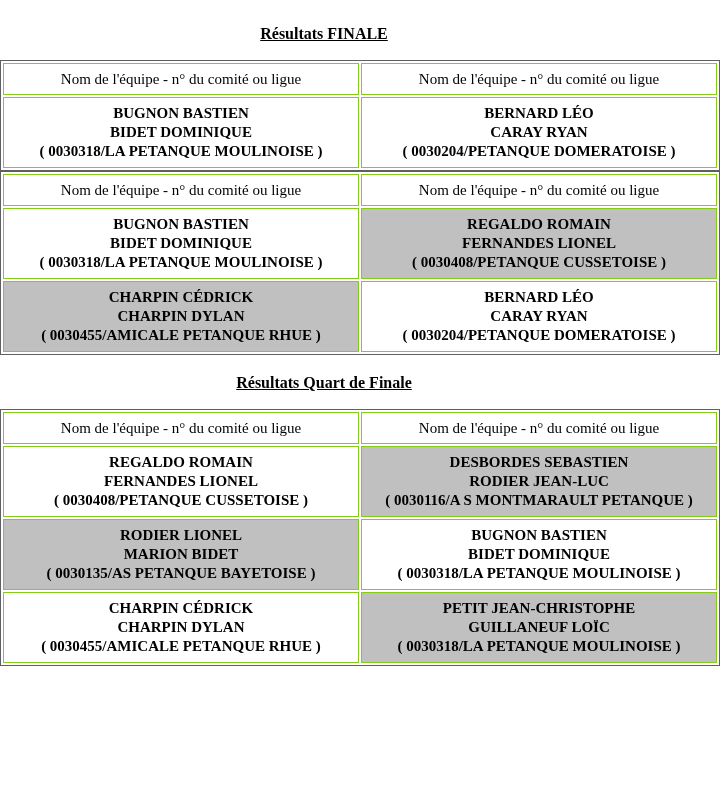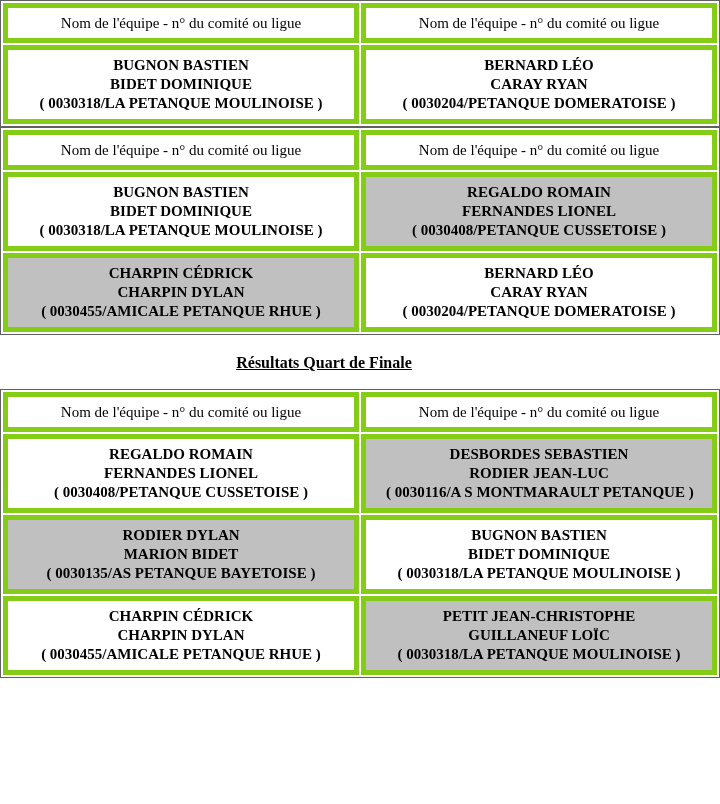--- a/index.html
+++ b/index.html
@@ -35,21 +35,21 @@
   table.results-table {
     width: 720px;
     table-layout: fixed;
     border-collapse: separate;
     border-spacing: 2px;
     border: 1px solid #5f5f5f;
     background: #ffffff;
   }
   table.results-table td {
     width: 50%;
-    border: 5px solid #84cc16;
+    border: 1px solid #84cc16;
     text-align: center;
     vertical-align: middle;
     background: #ffffff;
   }
   td.head {
     font-size: 15px;
     line-height: 18px;
     padding: 6px 4px;
   }
   td.team {
@@ -64,20 +64,23 @@
   td.team[data-hl="true"] {
     background: #c0c0c0;
   }
 </style>
 </head>
 <body>
 
 <div class="page">
 
   <div class="section">
+    <div class="title-row">
+      <span class="section-title">Résultats FINALE</span>
+    </div>
     <table class="results-table">
       <tbody>
         <tr>
           <td class="head">Nom de l'équipe - n° du comité ou ligue</td>
           <td class="head">Nom de l'équipe - n° du comité ou ligue</td>
         </tr>
         <tr>
           <td class="team" data-hl="false">
             <div class="ln">BUGNON BASTIEN</div>
             <div class="ln">BIDET DOMINIQUE</div>
@@ -145,21 +148,21 @@
             <div class="ln">( 0030408/PETANQUE CUSSETOISE )</div>
           </td>
           <td class="team" data-hl="true">
             <div class="ln">DESBORDES SEBASTIEN</div>
             <div class="ln">RODIER JEAN-LUC</div>
             <div class="ln">( 0030116/A S MONTMARAULT PETANQUE )</div>
           </td>
         </tr>
         <tr>
           <td class="team" data-hl="true">
-            <div class="ln">RODIER DYLAN</div>
+            <div class="ln">RODIER LIONEL</div>
             <div class="ln">MARION BIDET</div>
             <div class="ln">( 0030135/AS PETANQUE BAYETOISE )</div>
           </td>
           <td class="team" data-hl="false">
             <div class="ln">BUGNON BASTIEN</div>
             <div class="ln">BIDET DOMINIQUE</div>
             <div class="ln">( 0030318/LA PETANQUE MOULINOISE )</div>
           </td>
         </tr>
         <tr>

